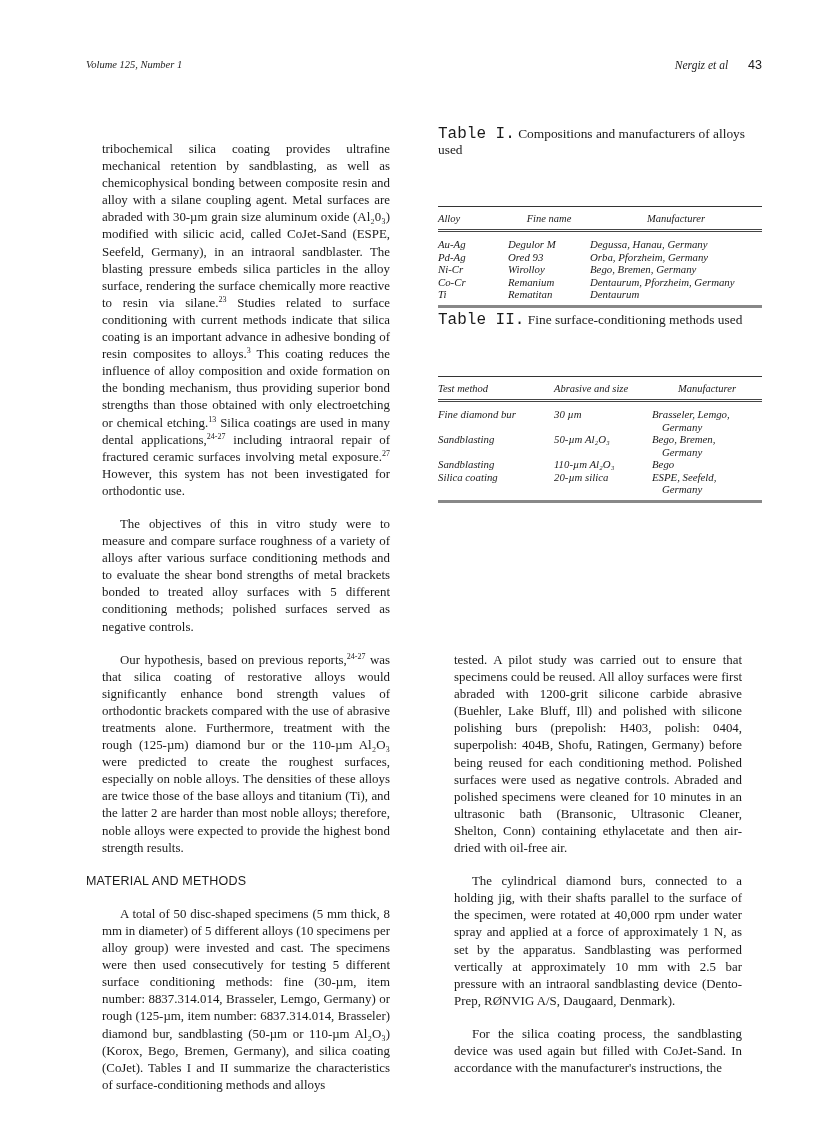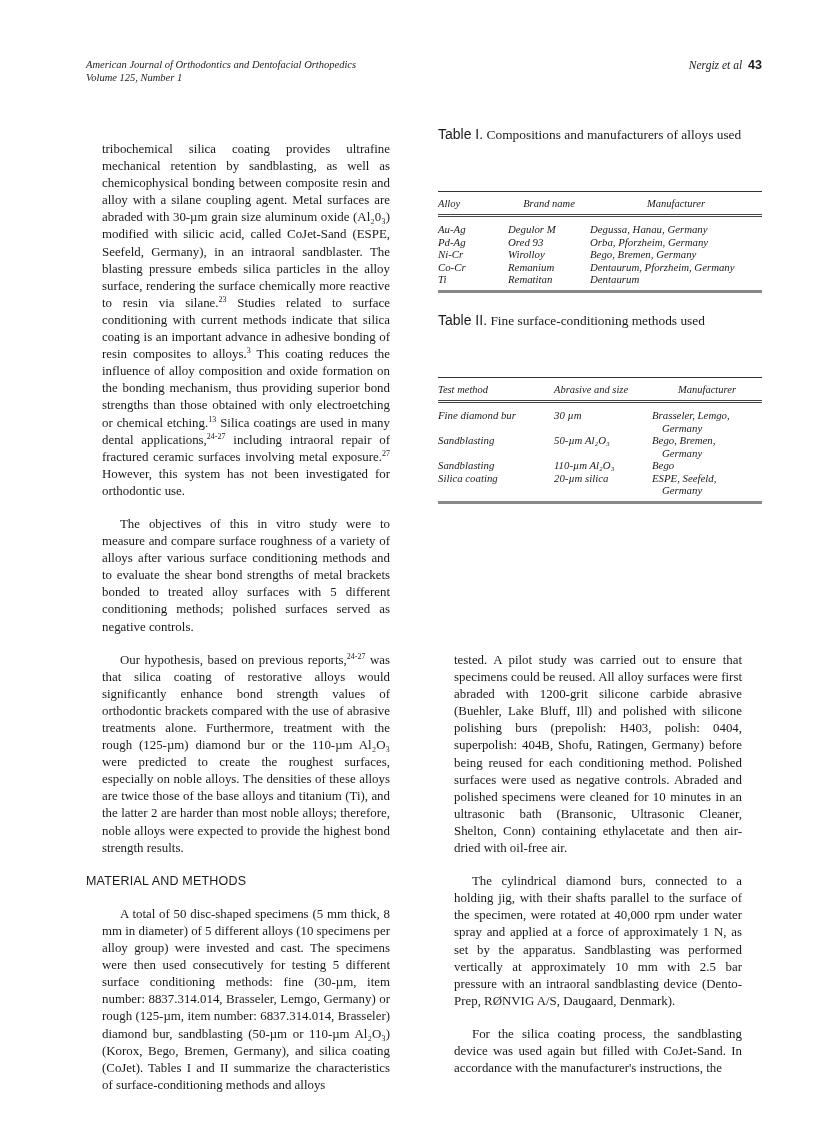--- a/index.html
+++ b/index.html
@@ -2,50 +2,49 @@
 <html><head>
 <meta charset="utf-8">
 <style>
   html, body { margin:0; padding:0; background:#ffffff; }
   body { width:838px; height:1122px; position:relative; overflow:hidden;
          font-family:"Liberation Serif", "DejaVu Serif", serif; color:#1a1a1a; }
   .header { position:absolute; left:86px; top:58px; width:676px; }
   .hdr-left { font-style:italic; font-size:10.5px; line-height:13px; color:#222; }
   .hdr-right { position:absolute; right:0; top:0; font-size:11.5px; }
   .hdr-right .auth { font-style:italic; }
-  .hdr-right .pg { font-family:"Liberation Sans", sans-serif; font-weight:bold; font-size:12.5px; margin-left:6px;text-align:center; }
+  .hdr-right .pg { font-family:"Liberation Sans", sans-serif; font-weight:normal; font-size:12.5px; margin-left:20px;text-align:center; }
 
   .col { position:absolute; width:320px; font-size:12.9px; line-height:17.1px; text-align:justify; }
   .col-left { left:86px; top:125px; }
   .col-right-body { left:438px; top:636px; }
   .col p { margin:16px; }
   .col p.indent { text-indent:18px; }
   sup { font-size:8px; line-height:0; vertical-align:5px; }
   .section-head { font-family:"Liberation Sans", sans-serif; font-size:12.5px; font-weight:normal;
                   margin:13px 0 4px 0; letter-spacing:0.2px; }
 
   .table-block { position:absolute; left:438px; width:324px; font-size:11.5px; }
   .tbl-caption { font-size:13.4px; line-height:16px; margin-bottom:6px; }
-  .tbl-caption .lab { font-family:Liberation Sans, sans-serif; font-size:14px; }
+  .tbl-caption .lab { font-family:Liberation Mono, monospace; font-size:16px; }
   table { border-collapse:collapse; width:100%; }
   .thick-top { border-top:1.5px solid #333;margin-top:48px; }
   th { font-style:italic; font-weight:normal; font-size:10.5px; line-height:12px; padding:6px 0 4px 0; vertical-align:bottom; }
   thead tr.hdrrow th { border-bottom:3px double #444; }
   td { font-size:10.8px; line-height:12.5px; vertical-align:top; padding:0;font-style:italic; }
   tbody tr:first-child td { padding-top:6px; }
   tbody tr:last-child td { padding-bottom:4px; }
   .tbl-bottom { border-bottom:3px solid #888; }
   .hang { padding-left:10px; text-indent:-10px; display:block; }
 </style>
 </head>
 <body>
 
 <div class="header">
   <div class="hdr-left">
-    <div>American Journal of Orthodontics and Dentofacial Orthopedics</div>
     <div>Volume 125, Number 1</div>
   </div>
   <div class="hdr-right">
     <span class="auth">Nergiz et al</span><span class="pg">43</span>
   </div>
 </div>
 
 <div class="col col-left">
   <p><span>tribochemical silica coating provides ultrafine mechanical retention by sandblasting, as well as chemicophysical bonding between composite resin and alloy with a silane coupling agent. Metal surfaces are abraded with 30-µm grain size aluminum oxide (Al₂0₃) modified with silicic acid, called CoJet-Sand (ESPE, Seefeld, Germany), in an intraoral sandblaster. The blasting pressure embeds silica particles in the alloy surface, rendering the surface chemically more reactive to resin via silane.</span><sup>23</sup><span> Studies related to surface conditioning with current methods indicate that silica coating is an important advance in adhesive bonding of resin composites to alloys.</span><sup>3</sup><span> This coating reduces the influence of alloy composition and oxide formation on the bonding mechanism, thus providing superior bond strengths than those obtained with only electroetching or chemical etching.</span><sup>13</sup><span> Silica coatings are used in many dental applications,</span><sup>24-27</sup><span> including intraoral repair of fractured ceramic surfaces involving metal exposure.</span><sup>27</sup><span> However, this system has not been investigated for orthodontic use.</span></p>
   <p class="indent">The objectives of this in vitro study were to measure and compare surface roughness of a variety of alloys after various surface conditioning methods and to evaluate the shear bond strengths of metal brackets bonded to treated alloy surfaces with 5 different conditioning methods; polished surfaces served as negative controls.</p>
@@ -53,21 +52,21 @@
   <div class="section-head">MATERIAL AND METHODS</div>
   <p class="indent">A total of 50 disc-shaped specimens (5 mm thick, 8 mm in diameter) of 5 different alloys (10 specimens per alloy group) were invested and cast. The specimens were then used consecutively for testing 5 different surface conditioning methods: fine (30-µm, item number: 8837.314.014, Brasseler, Lemgo, Germany) or rough (125-µm, item number: 6837.314.014, Brasseler) diamond bur, sandblasting (50-µm or 110-µm Al₂O₃) (Korox, Bego, Bremen, Germany), and silica coating (CoJet). Tables I and II summarize the characteristics of surface-conditioning methods and alloys</p>
 </div>
 
 <div class="table-block" style="top:126px;">
   <div class="tbl-caption"><span class="lab">Table I.</span> <span>Compositions and manufacturers of alloys used</span></div>
   <table class="thick-top tbl-bottom">
     <thead>
       <tr class="hdrrow">
         <th style="width:70px;text-align:left;">Alloy</th>
-        <th style="width:82px;text-align:center;">Brand name</th>
+        <th style="width:82px;text-align:center;">Fine name</th>
         <th style="text-align:center;">Manufacturer</th>
       </tr>
     </thead>
     <tbody>
       <tr>
           <td>Au-Ag</td>
           <td>Degulor M</td>
           <td>Degussa, Hanau, Germany</td>
         </tr>
       <tr>

